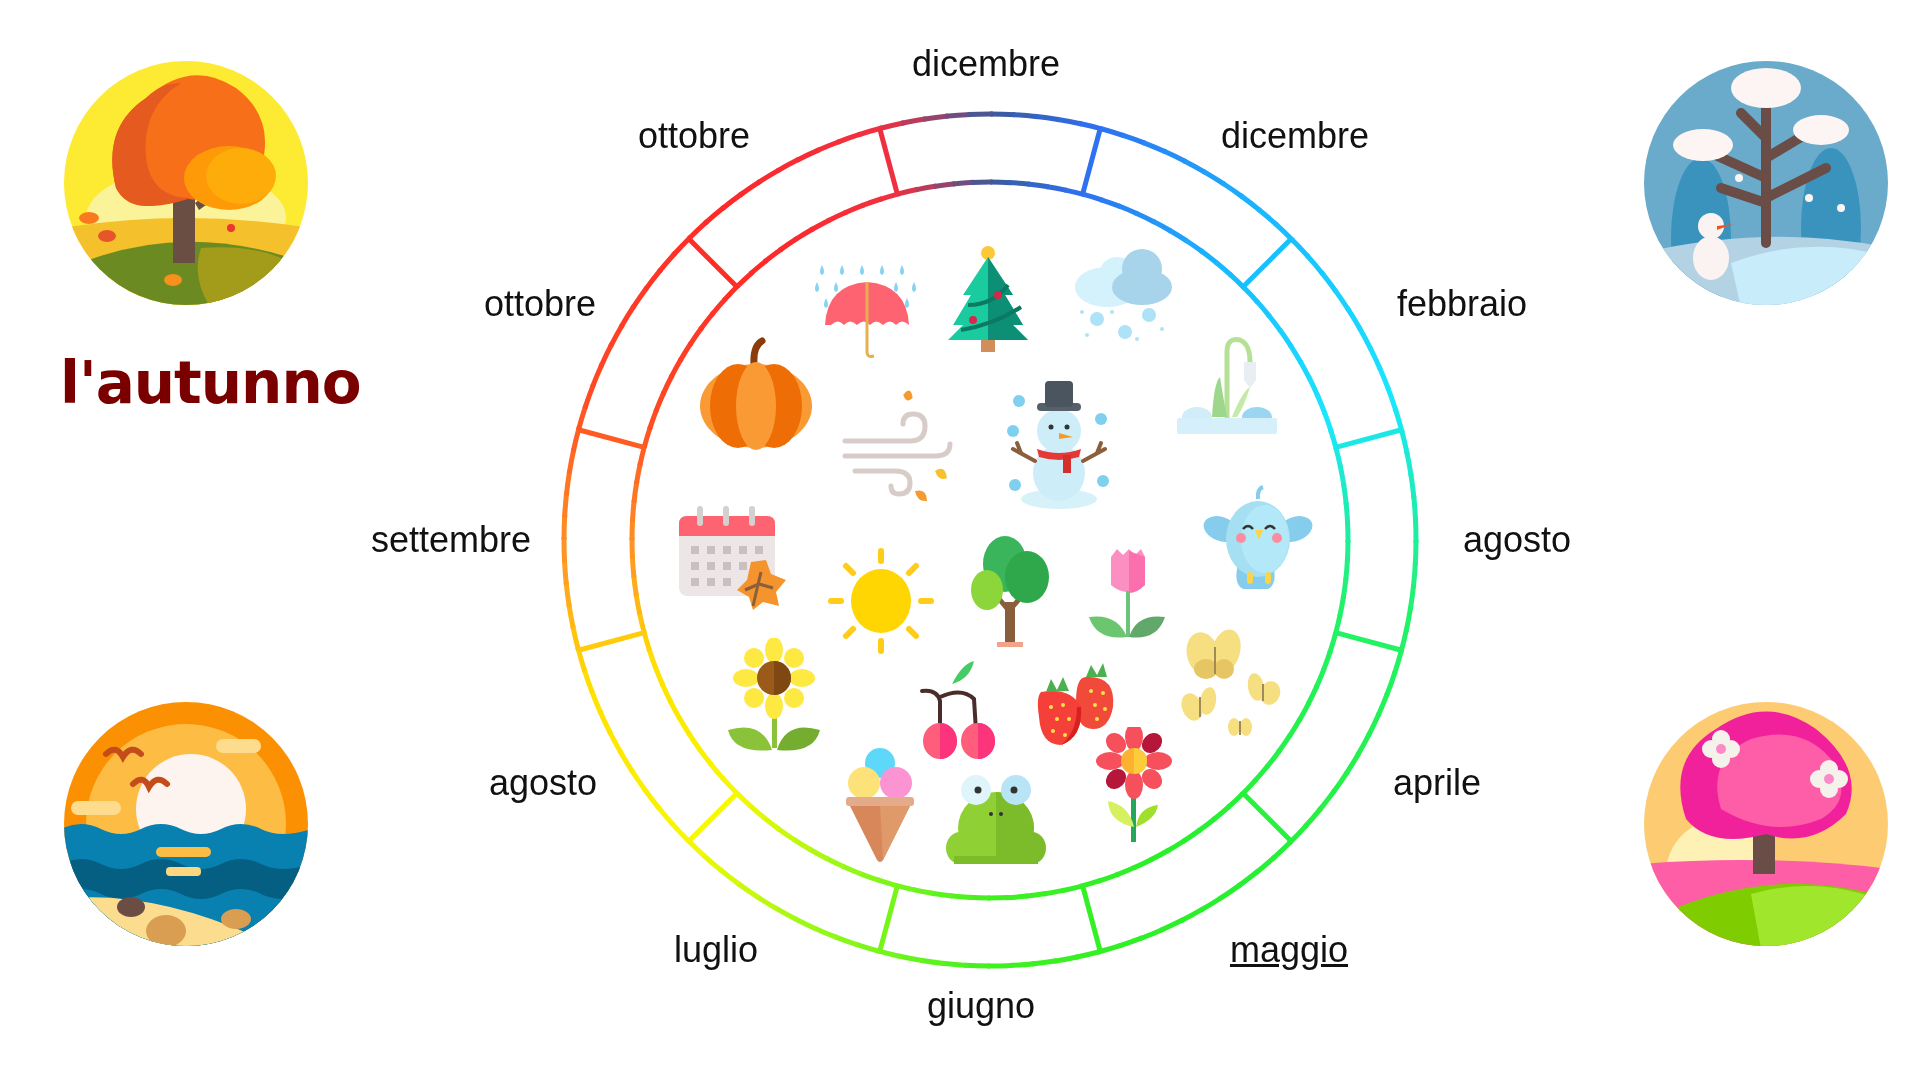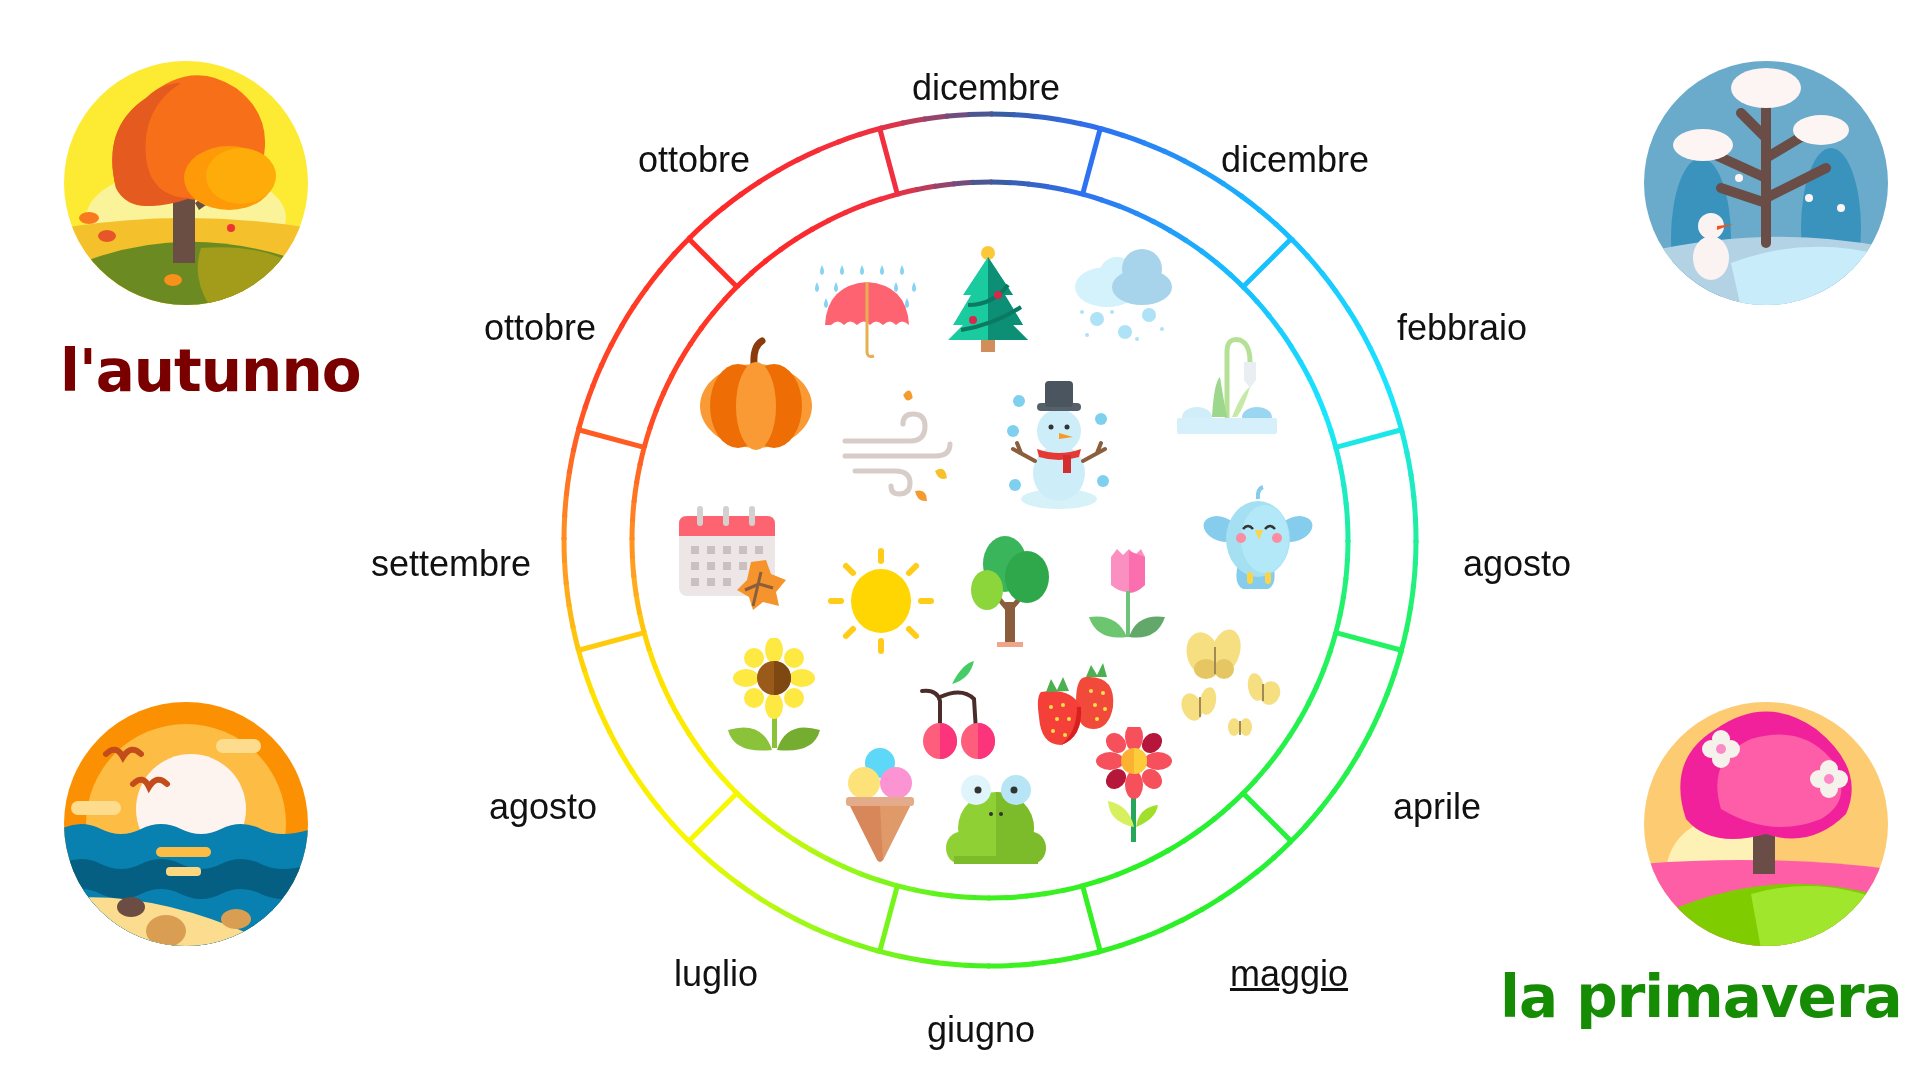--- a/index.html
+++ b/index.html
@@ -1,19 +1,19 @@
 <!DOCTYPE html>
 <html><head>
 <meta charset="utf-8">
 <style>
   html, body { margin:0; padding:0; background:#ffffff; }
   body { width:1920px; height:1080px; overflow:hidden; position:relative; font-family:"DejaVu Sans", "Liberation Sans", sans-serif; }
   #stage { position:absolute; left:0; top:0; width:1920px; height:1080px; }
-  .month { position:absolute; font-family:"Liberation Sans", "DejaVu Sans", sans-serif; font-size:36px; color:#111; transform:translate(-50%,-50%); white-space:nowrap; line-height:1;margin-top:24px; }
-  .season-title { position:absolute; font-family:"DejaVu Sans", sans-serif; font-weight:bold; font-size:58px; white-space:nowrap; line-height:1; letter-spacing:-1px; }
+  .month { position:absolute; font-family:"Liberation Sans", "DejaVu Sans", sans-serif; font-size:36px; color:#111; transform:translate(-50%,-50%); white-space:nowrap; line-height:1; }
+  .season-title { position:absolute; font-family:"DejaVu Sans", sans-serif; font-weight:bold; font-size:58px; white-space:nowrap; line-height:1; letter-spacing:-1px;margin-top:12px; }
   .season-icon { position:absolute; width:250px; height:250px; }
   .center-icon { position:absolute; transform:translate(-50%,-50%); }
   svg { display:block; }
 </style>
 </head>
 <body>
 
 <div id="stage">
 
   <svg id="wheel" width="1920" height="1080" style="position:absolute;left:0;top:0;">
@@ -406,21 +406,20 @@
       <circle cx="80" cy="50" r="5" fill="#fd8ac8"></circle>
       <g fill="#f5f2ec">
           <circle cx="188" cy="70" r="9"></circle>
           <circle cx="178" cy="80" r="9"></circle>
           <circle cx="198" cy="80" r="9"></circle>
           <circle cx="188" cy="90" r="9"></circle>
         </g>
       <circle cx="188" cy="80" r="5" fill="#fd8ac8"></circle>
     </svg>
   </div>
-  <div class="season-title" style="left:1500px;top:968px;color:#168c05;">la primavera</div>
 
   <div class="center-icon" style="left:867px;top:310px;">
     <svg width="110" height="100" viewBox="0 0 110 100">
       <g fill="#86d3f3">
         <path d="M10 5 q-4 8 0 10 q4 -2 0 -10Z"></path>
           <path d="M30 5 q-4 8 0 10 q4 -2 0 -10Z"></path>
           <path d="M50 5 q-4 8 0 10 q4 -2 0 -10Z"></path>
           <path d="M70 5 q-4 8 0 10 q4 -2 0 -10Z"></path>
           <path d="M90 5 q-4 8 0 10 q4 -2 0 -10Z"></path>
         <path d="M5 22 q-4 8 0 10 q4 -2 0 -10Z"></path>

